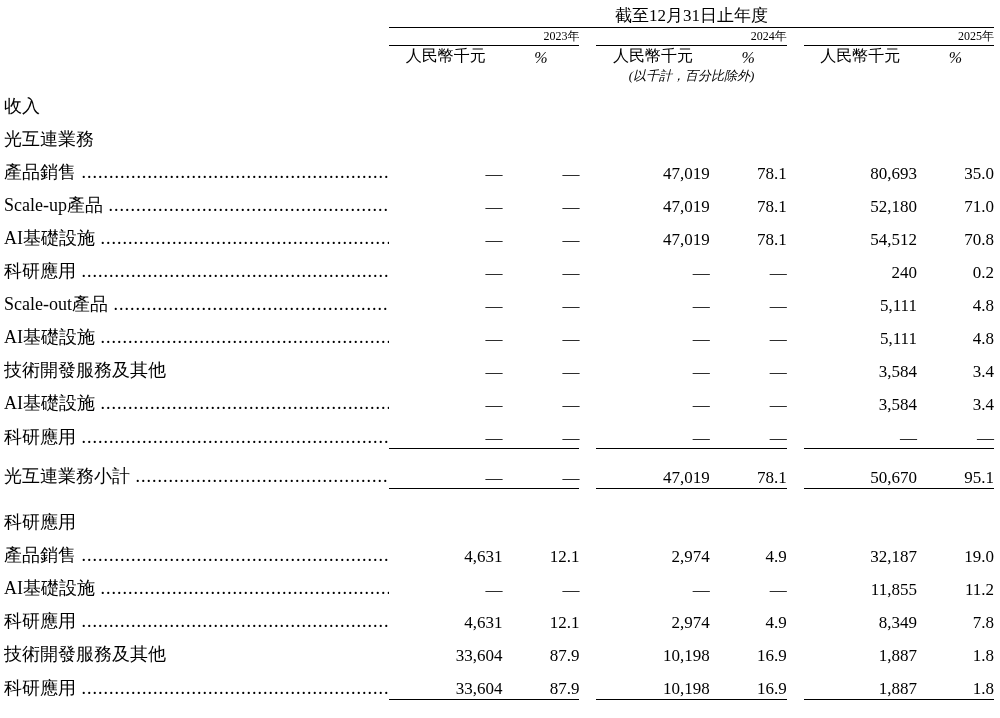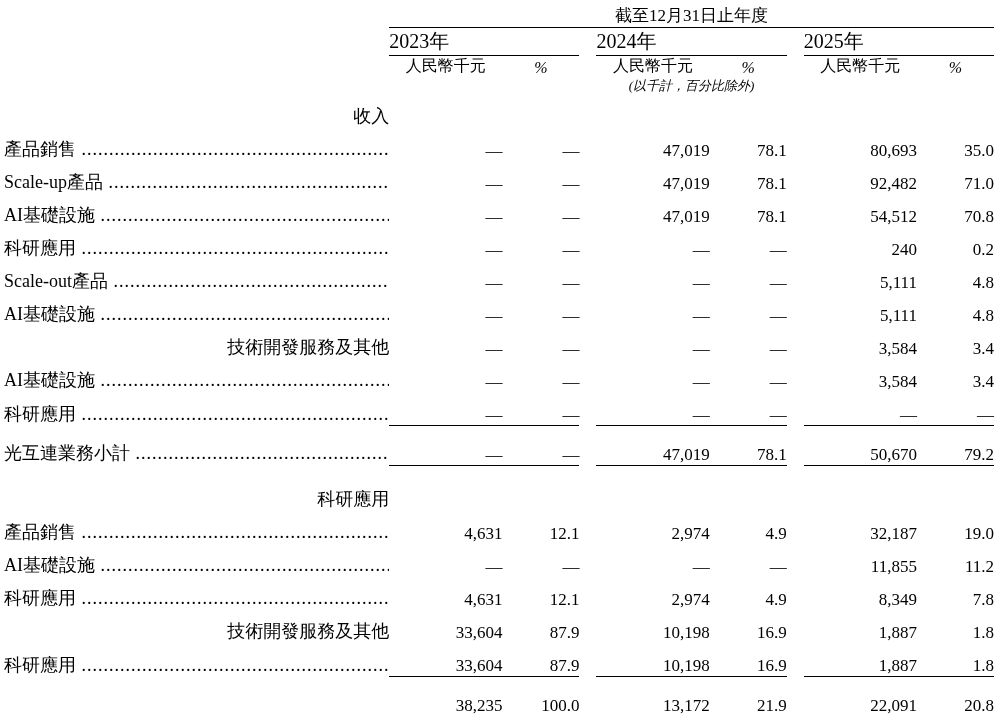--- a/index.html
+++ b/index.html
@@ -40,23 +40,23 @@
   col.c-gap   { width: 15px; }
 
   .hdr-top {
     text-align: center;
     font-weight: bold;
     font-size: 17px;
     padding-bottom: 3px;
     border-bottom: 1.4px solid #000;
   }
   .hdr-year {
-    text-align: left;
+    text-align: right;
     font-weight: bold;
-    font-size: 20px;
+    font-size: 12px;
     padding-top: 6px;
     padding-bottom: 3px;
   }
   .hdr-year-line {
     border-bottom: 1.2px solid #000;
   }
   .hdr-unit {
     text-align: center;
     font-size: 16px;
     padding-top: 5px;
@@ -73,21 +73,21 @@
     text-align: center;
     font-style: italic;
     font-size: 16px;
     padding-top: 5px;
   }
 
   .row { height: 33px; }
   .row td { height: 33px; }
 
   .lbl {
-    text-align: right;
+    text-align: left;
     white-space: nowrap;
     font-size: 18px;
     position: relative;
     overflow: hidden;
   }
   .lbl .txt { }
   .lbl .dots {
     letter-spacing: 1px;
   }
   .num {
@@ -172,39 +172,50 @@
           <td></td>
           <td></td>
           <td></td>
           <td></td>
           <td></td>
           <td></td>
           <td></td>
           <td></td>
         </tr>
         <tr class="row">
+          <td class="lbl sectionhead"><span class="txt">光互連業務</span></td>
+          <td></td>
+          <td></td>
+          <td></td>
+          <td></td>
+          <td></td>
+          <td></td>
+          <td></td>
+          <td></td>
+        </tr>
+        <tr class="row">
           <td class="lbl"><span class="txt">產品銷售</span><span class="dots"> ............................................................</span></td>
           <td class="num">—</td>
           <td class="num">—</td>
           <td></td>
           <td class="num">47,019</td>
           <td class="num">78.1</td>
           <td></td>
           <td class="num">80,693</td>
           <td class="num">35.0</td>
         </tr>
         <tr class="row">
           <td class="lbl ind1"><span class="txt">Scale-up產品</span><span class="dots"> ............................................................</span></td>
           <td class="num">—</td>
           <td class="num">—</td>
           <td></td>
           <td class="num">47,019</td>
           <td class="num">78.1</td>
           <td></td>
-          <td class="num">92,482</td>
+          <td class="num">52,180</td>
           <td class="num">71.0</td>
         </tr>
         <tr class="row">
           <td class="lbl ind2"><span class="txt">AI基礎設施</span><span class="dots"> ............................................................</span></td>
           <td class="num">—</td>
           <td class="num">—</td>
           <td></td>
           <td class="num">47,019</td>
           <td class="num">78.1</td>
           <td></td>
@@ -287,21 +298,21 @@
         </tr>
         <tr class="row">
           <td class="lbl bold"><span class="txt">光互連業務小計</span><span class="dots"> ............................................................</span></td>
           <td class="num bold">—</td>
           <td class="num bold">—</td>
           <td></td>
           <td class="num bold">47,019</td>
           <td class="num bold">78.1</td>
           <td></td>
           <td class="num bold">50,670</td>
-          <td class="num bold">79.2</td>
+          <td class="num bold">95.1</td>
         </tr>
         <tr class="rule">
           <td></td>
           <td colspan="2" class="ruleseg"></td>
           <td></td>
           <td colspan="2" class="ruleseg"></td>
           <td></td>
           <td colspan="2" class="ruleseg"></td>
         </tr>
         <tr class="spacer">

